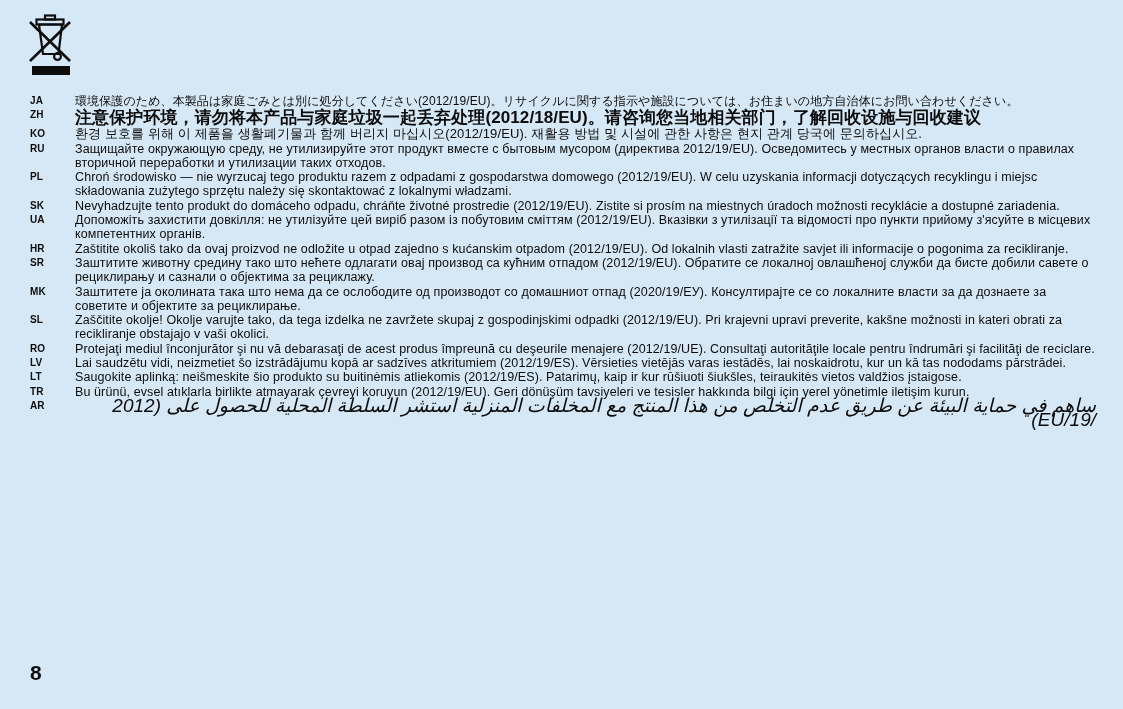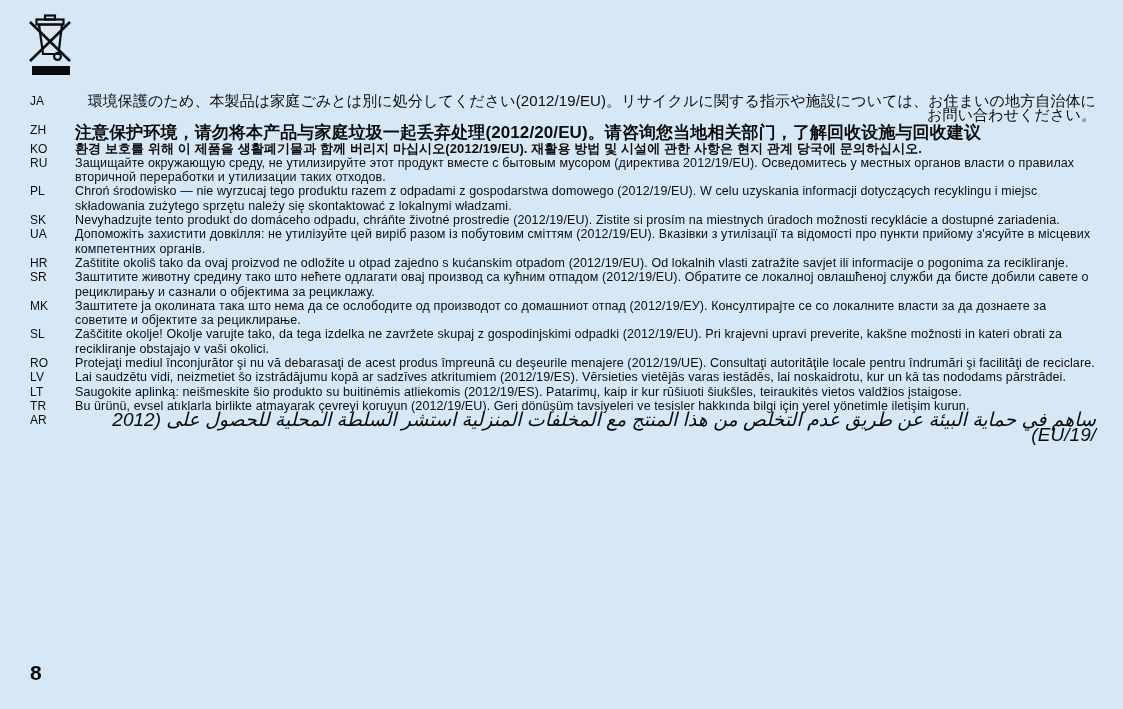--- a/index.html
+++ b/index.html
@@ -33,42 +33,41 @@
   }
   .notice-row {
     display: flex;
     align-items: flex-start;
     font-size: 12.5px;
     line-height: 14.3px;
     letter-spacing: 0.1px;
   }
   .lang-code {
     flex: 0 0 45px;
-    font-weight: normal;
-    font-size: 12px;
+    font-weight: bold;
+    font-size: 10px;
     line-height: 14.3px;
   }
   .notice-text {
     flex: 1 1 auto;
     min-width: 0;
   }
   
   .lang-ja .notice-text {
-    font-size: 15px;
-    text-align: right;
+    font-size: 12px;
   }
   .lang-zh .notice-text {
     font-size: 17px;
     line-height: 19px;
     font-weight: bold;
   }
   .lang-zh { line-height: 19px; }
   .lang-ko .notice-text {
     font-size: 13px;
-    font-weight: bold;
+    font-weight: normal;
   }
   .lang-ar .notice-text {
     direction: rtl;
     text-align: right;
     font-size: 19px;
     line-height: 14.3px;
     font-style: italic;
   }
   .page-number {
     position: absolute;
@@ -100,21 +99,21 @@
     </svg>
   </div>
 
   <div class="notice-list">
       <div class="notice-row lang-ja">
         <span class="lang-code">JA</span>
         <span class="notice-text" lang="ja">環境保護のため、本製品は家庭ごみとは別に処分してください(2012/19/EU)。リサイクルに関する指示や施設については、お住まいの地方自治体にお問い合わせください。</span>
       </div>
       <div class="notice-row lang-zh">
         <span class="lang-code">ZH</span>
-        <span class="notice-text" lang="zh">注意保护环境，请勿将本产品与家庭垃圾一起丢弃处理(2012/20/EU)。请咨询您当地相关部门，了解回收设施与回收建议</span>
+        <span class="notice-text" lang="zh">注意保护环境，请勿将本产品与家庭垃圾一起丢弃处理(2012/18/EU)。请咨询您当地相关部门，了解回收设施与回收建议</span>
       </div>
       <div class="notice-row lang-ko">
         <span class="lang-code">KO</span>
         <span class="notice-text" lang="ko">환경 보호를 위해 이 제품을 생활폐기물과 함께 버리지 마십시오(2012/19/EU). 재활용 방법 및 시설에 관한 사항은 현지 관계 당국에 문의하십시오.</span>
       </div>
       <div class="notice-row lang-ru">
         <span class="lang-code">RU</span>
         <span class="notice-text" lang="ru">Защищайте окружающую среду, не утилизируйте этот продукт вместе с бытовым мусором (директива 2012/19/EU). Осведомитесь у местных органов власти о правилах вторичной переработки и утилизации таких отходов.</span>
       </div>
       <div class="notice-row lang-pl">
@@ -132,21 +131,21 @@
       <div class="notice-row lang-hr">
         <span class="lang-code">HR</span>
         <span class="notice-text" lang="hr">Zaštitite okoliš tako da ovaj proizvod ne odložite u otpad zajedno s kućanskim otpadom (2012/19/EU). Od lokalnih vlasti zatražite savjet ili informacije o pogonima za recikliranje.</span>
       </div>
       <div class="notice-row lang-sr">
         <span class="lang-code">SR</span>
         <span class="notice-text" lang="sr">Заштитите животну средину тако што нећете одлагати овај производ са кућним отпадом (2012/19/EU). Обратите се локалној овлашћеној служби да бисте добили савете о рециклирању и сазнали о објектима за рециклажу.</span>
       </div>
       <div class="notice-row lang-mk">
         <span class="lang-code">MK</span>
-        <span class="notice-text" lang="mk">Заштитете ја околината така што нема да се ослободите од производот со домашниот отпад (2012/19/ЕУ). Консултирајте се со локалните власти за да дознаете за советите и објектите за рециклирање.</span>
+        <span class="notice-text" lang="mk">Заштитете ја околината така што нема да се ослободите од производот со домашниот отпад (2020/19/ЕУ). Консултирајте се со локалните власти за да дознаете за советите и објектите за рециклирање.</span>
       </div>
       <div class="notice-row lang-sl">
         <span class="lang-code">SL</span>
         <span class="notice-text" lang="sl">Zaščitite okolje! Okolje varujte tako, da tega izdelka ne zavržete skupaj z gospodinjskimi odpadki (2012/19/EU). Pri krajevni upravi preverite, kakšne možnosti in kateri obrati za recikliranje obstajajo v vaši okolici.</span>
       </div>
       <div class="notice-row lang-ro">
         <span class="lang-code">RO</span>
         <span class="notice-text" lang="ro">Protejaţi mediul înconjurător şi nu vă debarasaţi de acest produs împreună cu deşeurile menajere (2012/19/UE). Consultaţi autorităţile locale pentru îndrumări şi facilităţi de reciclare.</span>
       </div>
       <div class="notice-row lang-lv">

